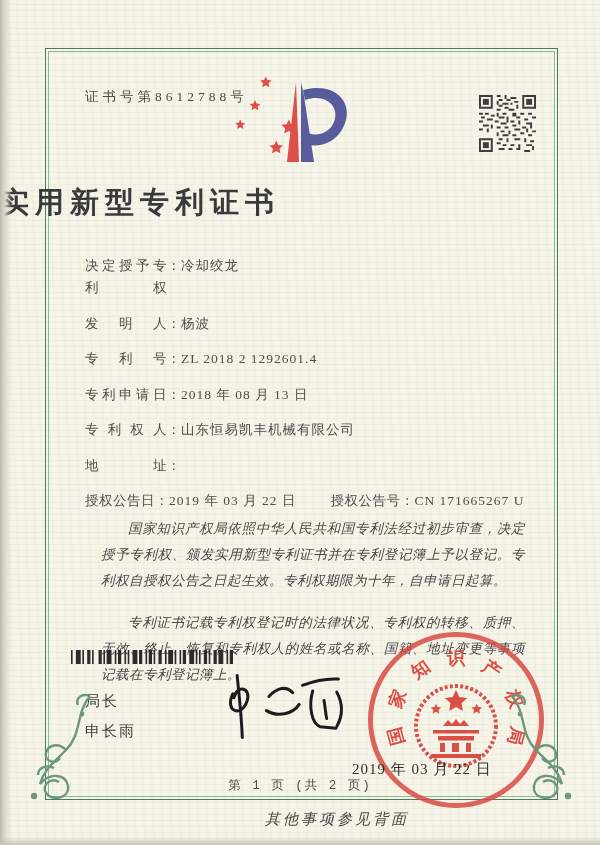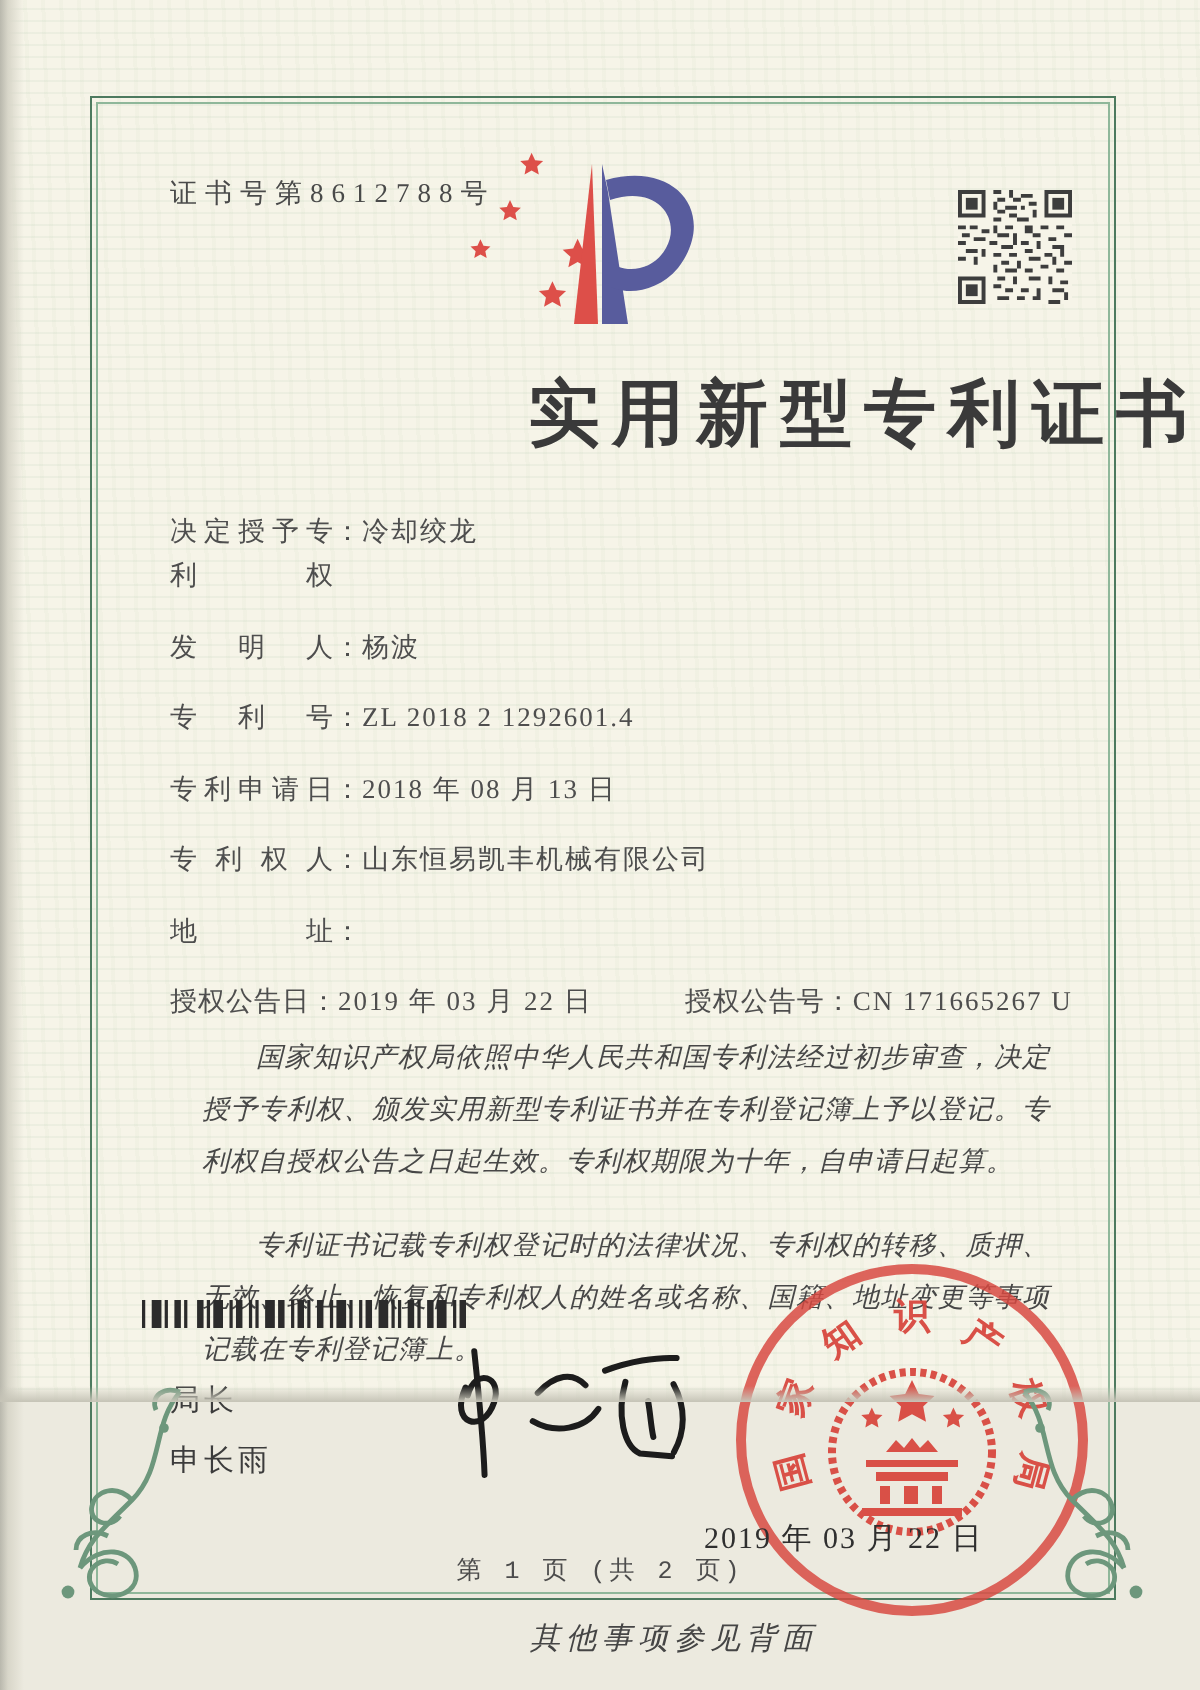--- a/index.html
+++ b/index.html
@@ -2,54 +2,54 @@
 <html><head>
 <meta charset="utf-8">
 <style>
   html,body{margin:0;padding:0;}
   body{
     width:600px;height:845px;overflow:hidden;
     font-family:"Liberation Serif","DejaVu Serif",serif;
     background:#eceadf;
   }
   .page{
-    position:relative;width:600px;height:701px;
+    position:relative;width:600px;height:845px;
     background:#f6f4e8;
     background-image:
       repeating-linear-gradient(0deg, rgba(150,185,155,0.10) 0 1px, transparent 1px 6px),
       repeating-linear-gradient(88deg, rgba(200,215,185,0.10) 0 2px, transparent 2px 9px);
   }
   .scan-edge-left{position:absolute;left:0;top:0;width:12px;height:845px;
     background:linear-gradient(90deg,#b9b8ad 0,#d8d6c9 4px,rgba(216,214,201,0) 12px);}
   .scan-edge-bottom{position:absolute;left:0;bottom:0;width:600px;height:8px;
     background:linear-gradient(0deg,#c6c4b7 0,rgba(198,196,183,0) 8px);}
 
   .frame{position:absolute;left:45px;top:48px;width:511px;height:750px;
     border:1px solid #4d7a5f;}
   .frame::before{content:"";position:absolute;inset:2px;border:1px solid #8fb79a;}
 
   .cert-no{position:absolute;left:85px;top:88px;font-size:13.5px;color:#4a4a4a;
     letter-spacing:4px;}
 
   .logo{position:absolute;left:235px;top:72px;width:130px;height:102px;}
   .qr{position:absolute;left:479px;top:95px;width:57px;height:57px;}
 
-  .title{position:absolute;left:0;top:183px;width:600px;text-align:right;
-    font-size:36px;font-weight:700;letter-spacing:6px;color:#3a3a3a;}
+  .title{position:absolute;left:0;top:183px;width:600px;text-align:left;
+    font-size:29px;font-weight:700;letter-spacing:6px;color:#3a3a3a;}
 
   .fields{position:absolute;left:85px;top:255px;width:458px;font-size:13.5px;
     color:#4e4e4e;}
   .frow{display:flex;align-items:flex-start;margin-bottom:13.5px;line-height:22px;}
   .flabel{display:inline-block;width:82px;text-align:justify;text-align-last:justify;
     flex:0 0 82px;letter-spacing:0.5px;}
   .fcolon{flex:0 0 14px;}
   .fvalue{flex:1 1 auto;letter-spacing:1px;}
   .frow.grant{display:flex;}
   .grant-pair{display:flex;}
-  .grant-pair.second{margin-left:46px;}
+  .grant-pair.second{margin-left:34px;}
   .grant-pair .flabel{width:70px;flex:0 0 70px;}
 
   .body-text{position:absolute;left:85px;top:500px;width:456px;font-size:13.5px;
     line-height:26px;color:#474747;font-style:italic;text-align:justify;
     letter-spacing:0.5px;}
   .body-text p{margin:16px;text-indent:2em;}
 
   .barcode{position:absolute;left:71px;top:650px;width:162px;height:14px;}
 
   .director{position:absolute;left:85px;top:686px;font-size:15px;color:#3c3c3c;

